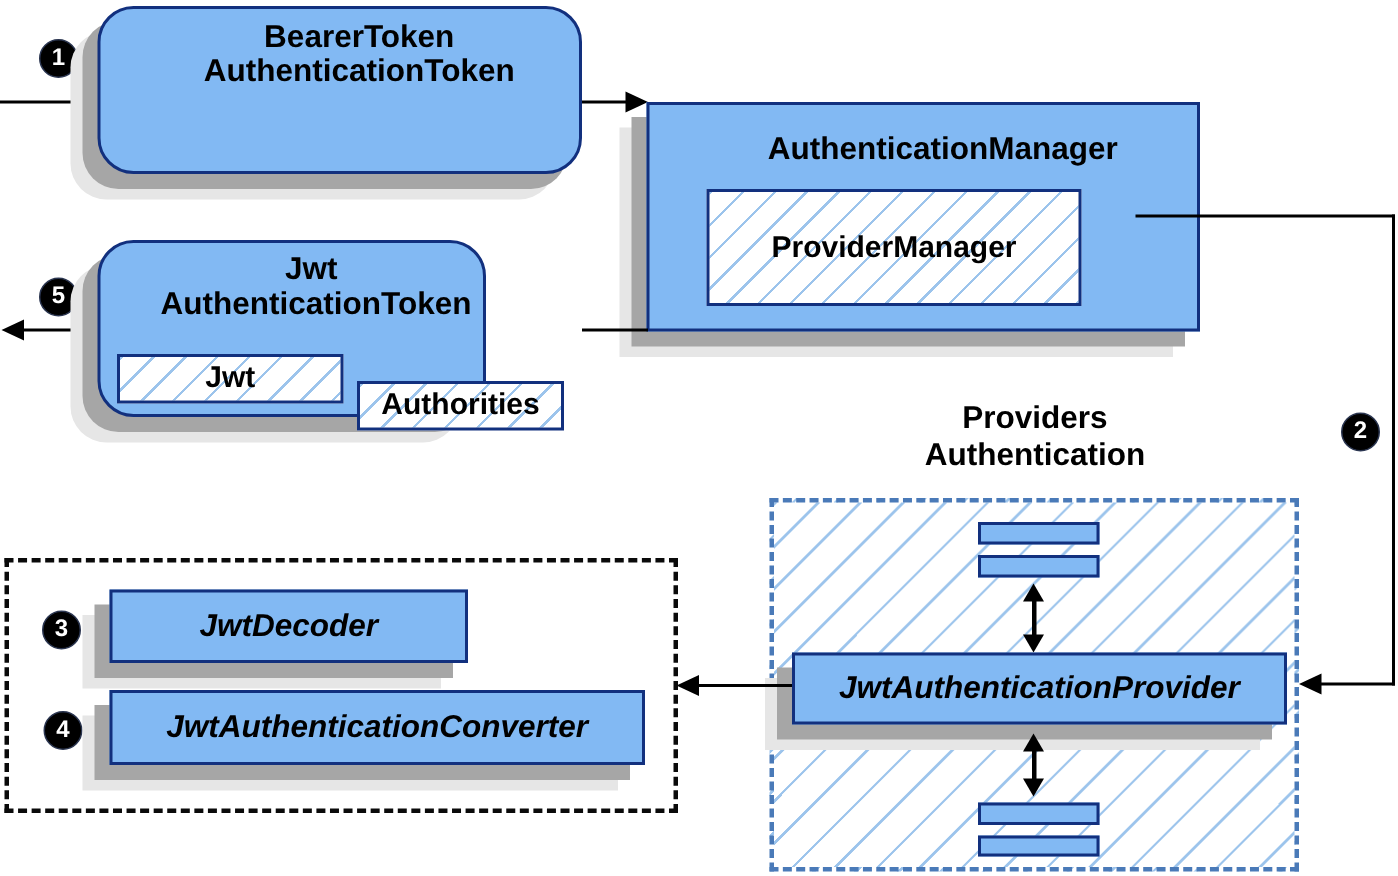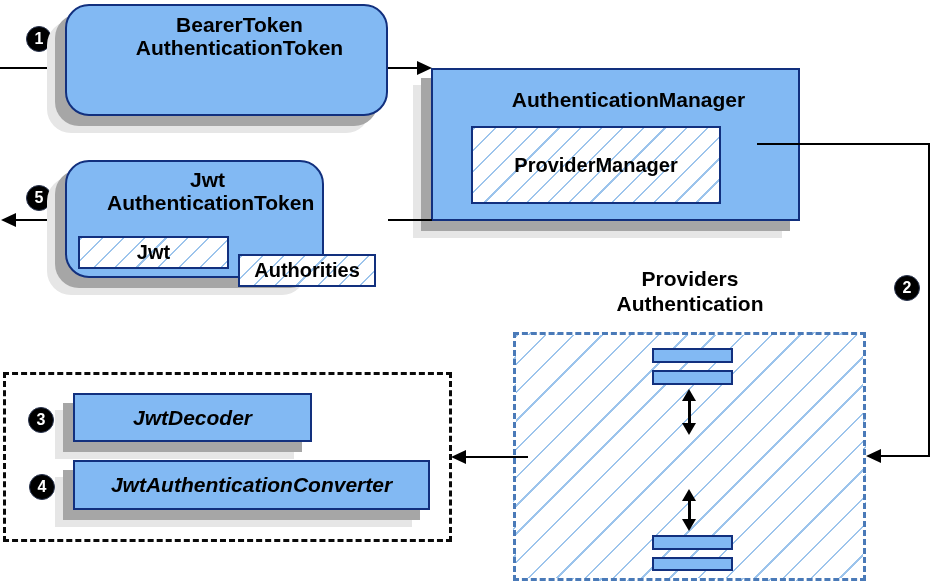--- a/index.html
+++ b/index.html
@@ -107,20 +107,21 @@
 
   <div class="group-blue hatch-lg" style="left:513px;top:332px;width:353px;height:249px;"></div>
 
   <div class="bar" style="left:652px;top:348px;"></div>
   <div class="bar" style="left:652px;top:370px;"></div>
 
   <div class="ah ah-up" style="left:682px;top:389px;"></div>
   <div class="vline" style="left:688px;top:398px;width:3px;height:28px;"></div>
   <div class="ah ah-down" style="left:682px;top:423px;"></div>
 
+  <div class="node shadow flex-center" style="left:528px;top:435px;width:330px;height:48px;font-size:21px;">JwtAuthenticationProvider</div>
 
   <div class="ah ah-up" style="left:682px;top:489px;"></div>
   <div class="vline" style="left:688px;top:498px;width:3px;height:24px;"></div>
   <div class="ah ah-down" style="left:682px;top:519px;"></div>
 
   <div class="bar" style="left:652px;top:535px;"></div>
   <div class="bar" style="left:652px;top:557px;height:14px;"></div>
 
   <div class="hline" style="left:464px;top:456px;width:64px;height:2px;"></div>
   <div class="ah ah-left" style="left:451px;top:450px;"></div>

